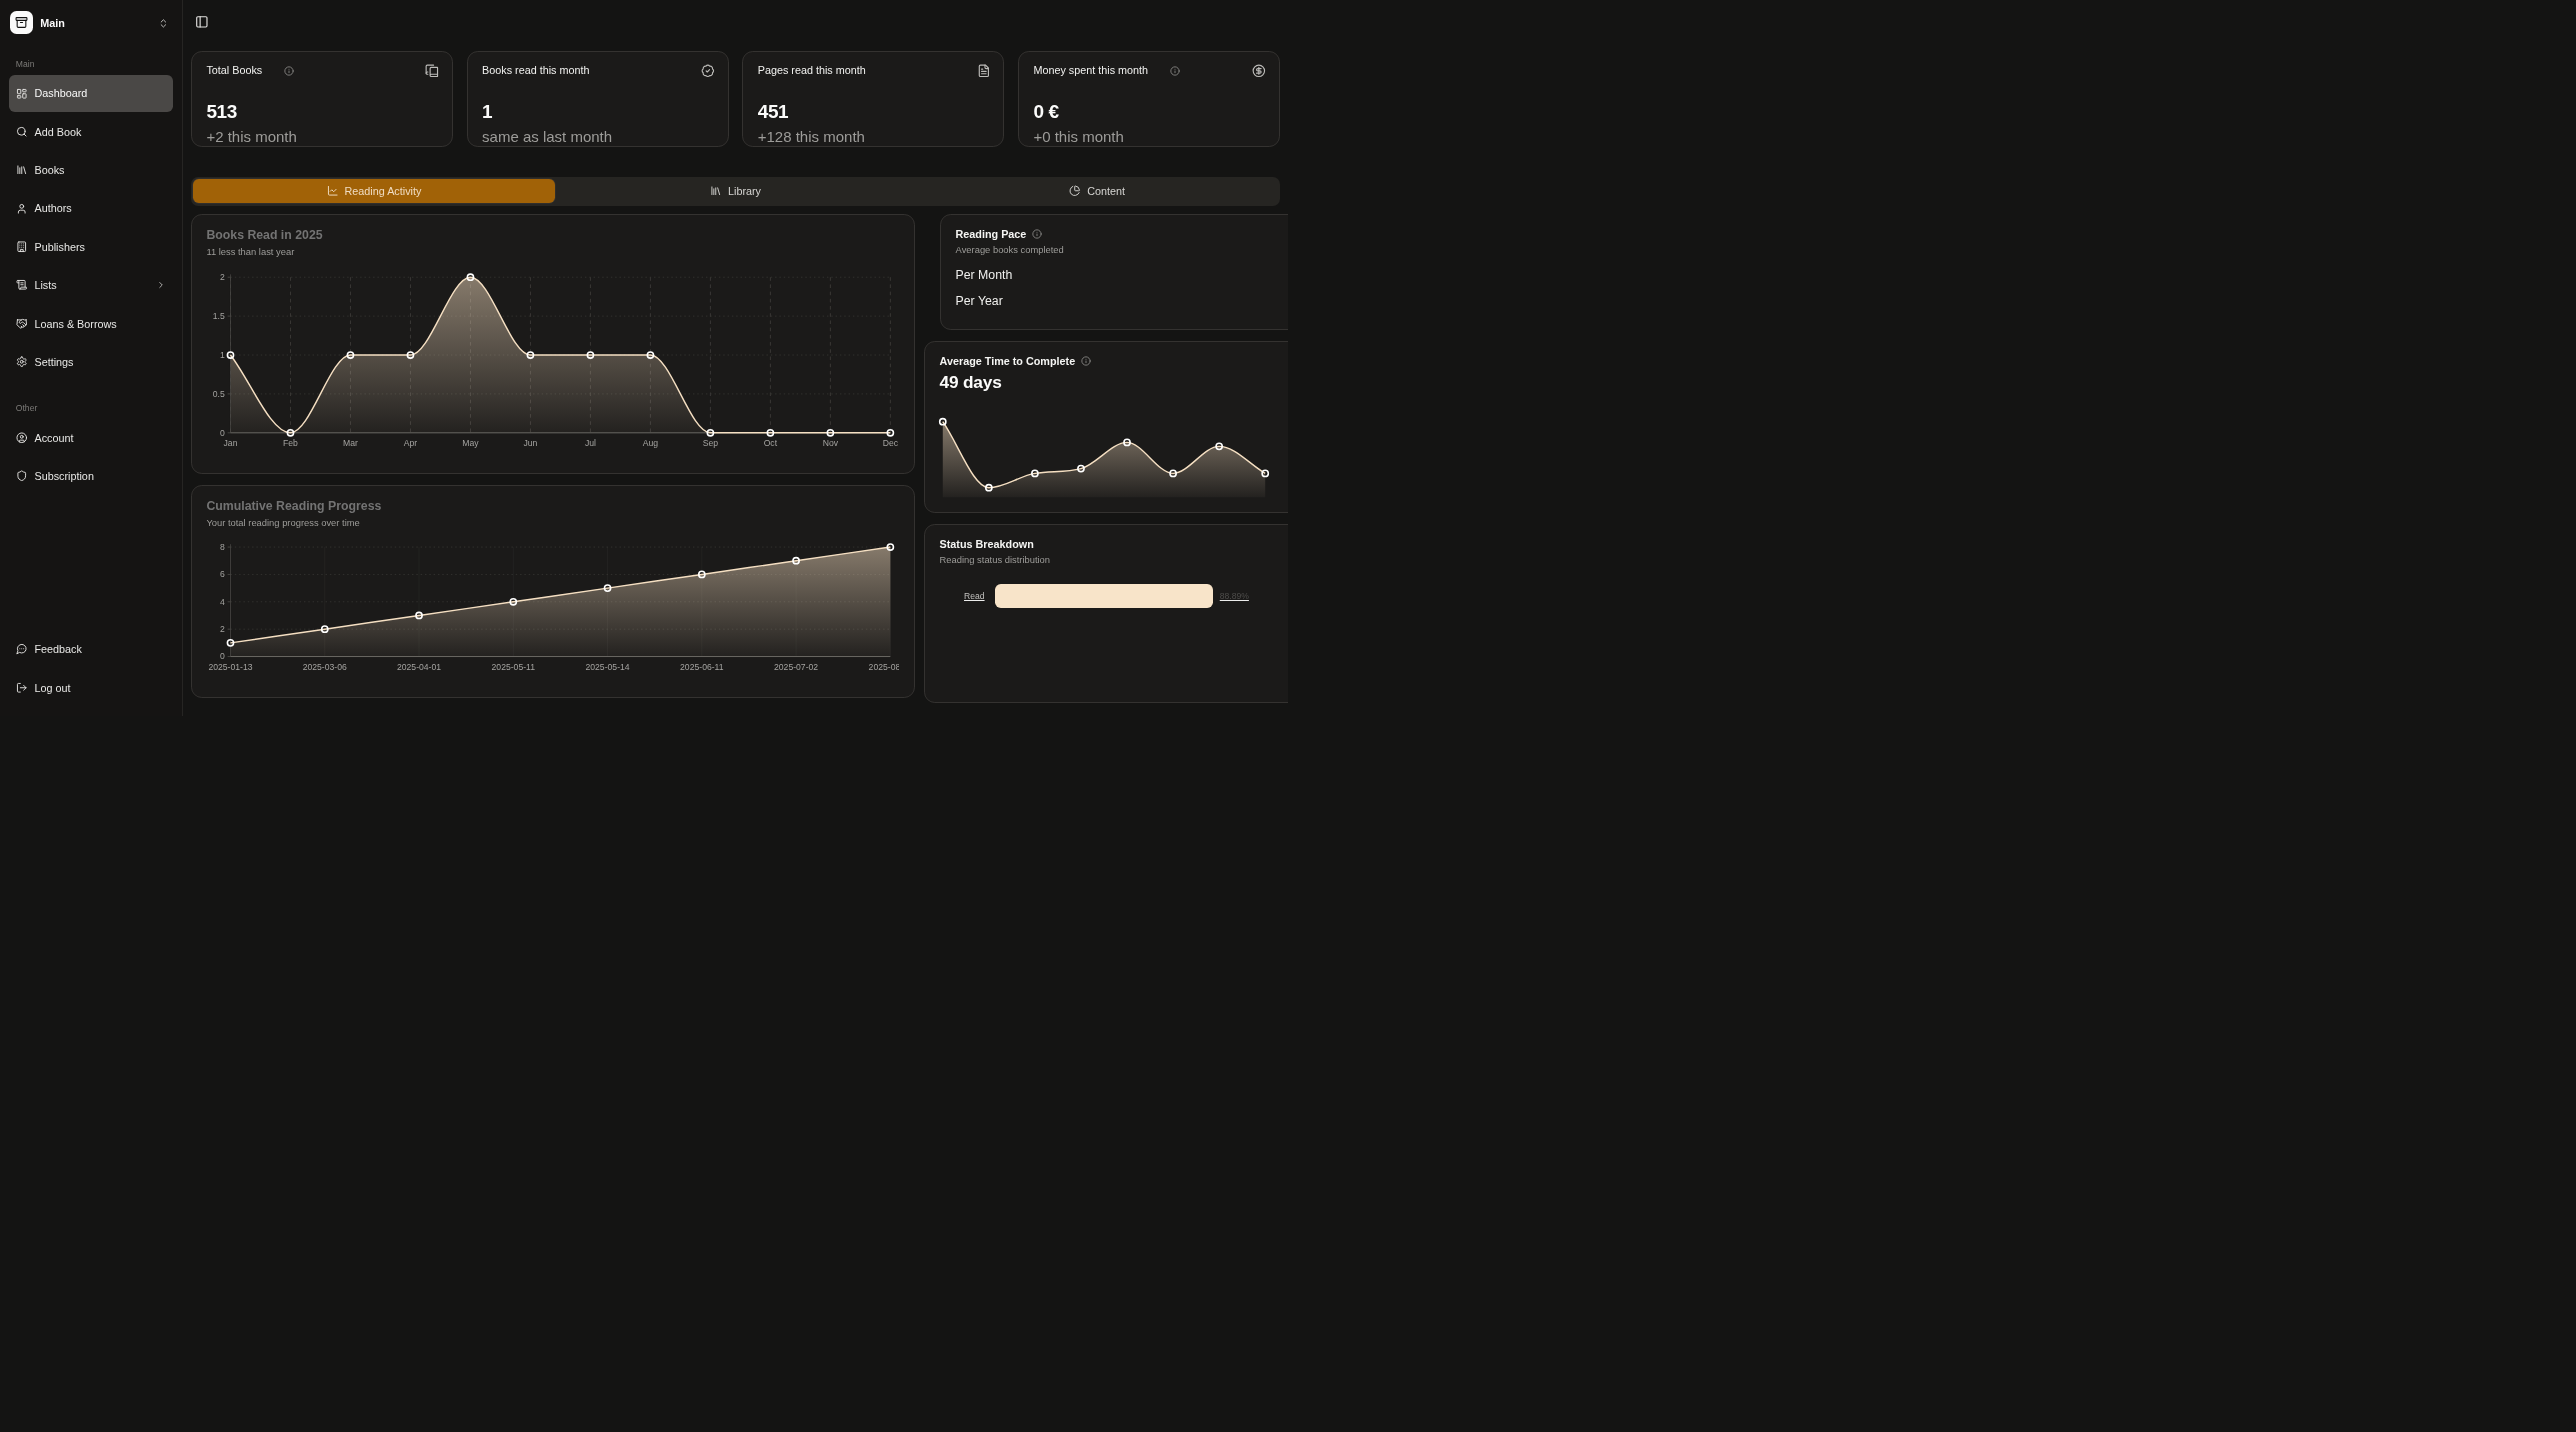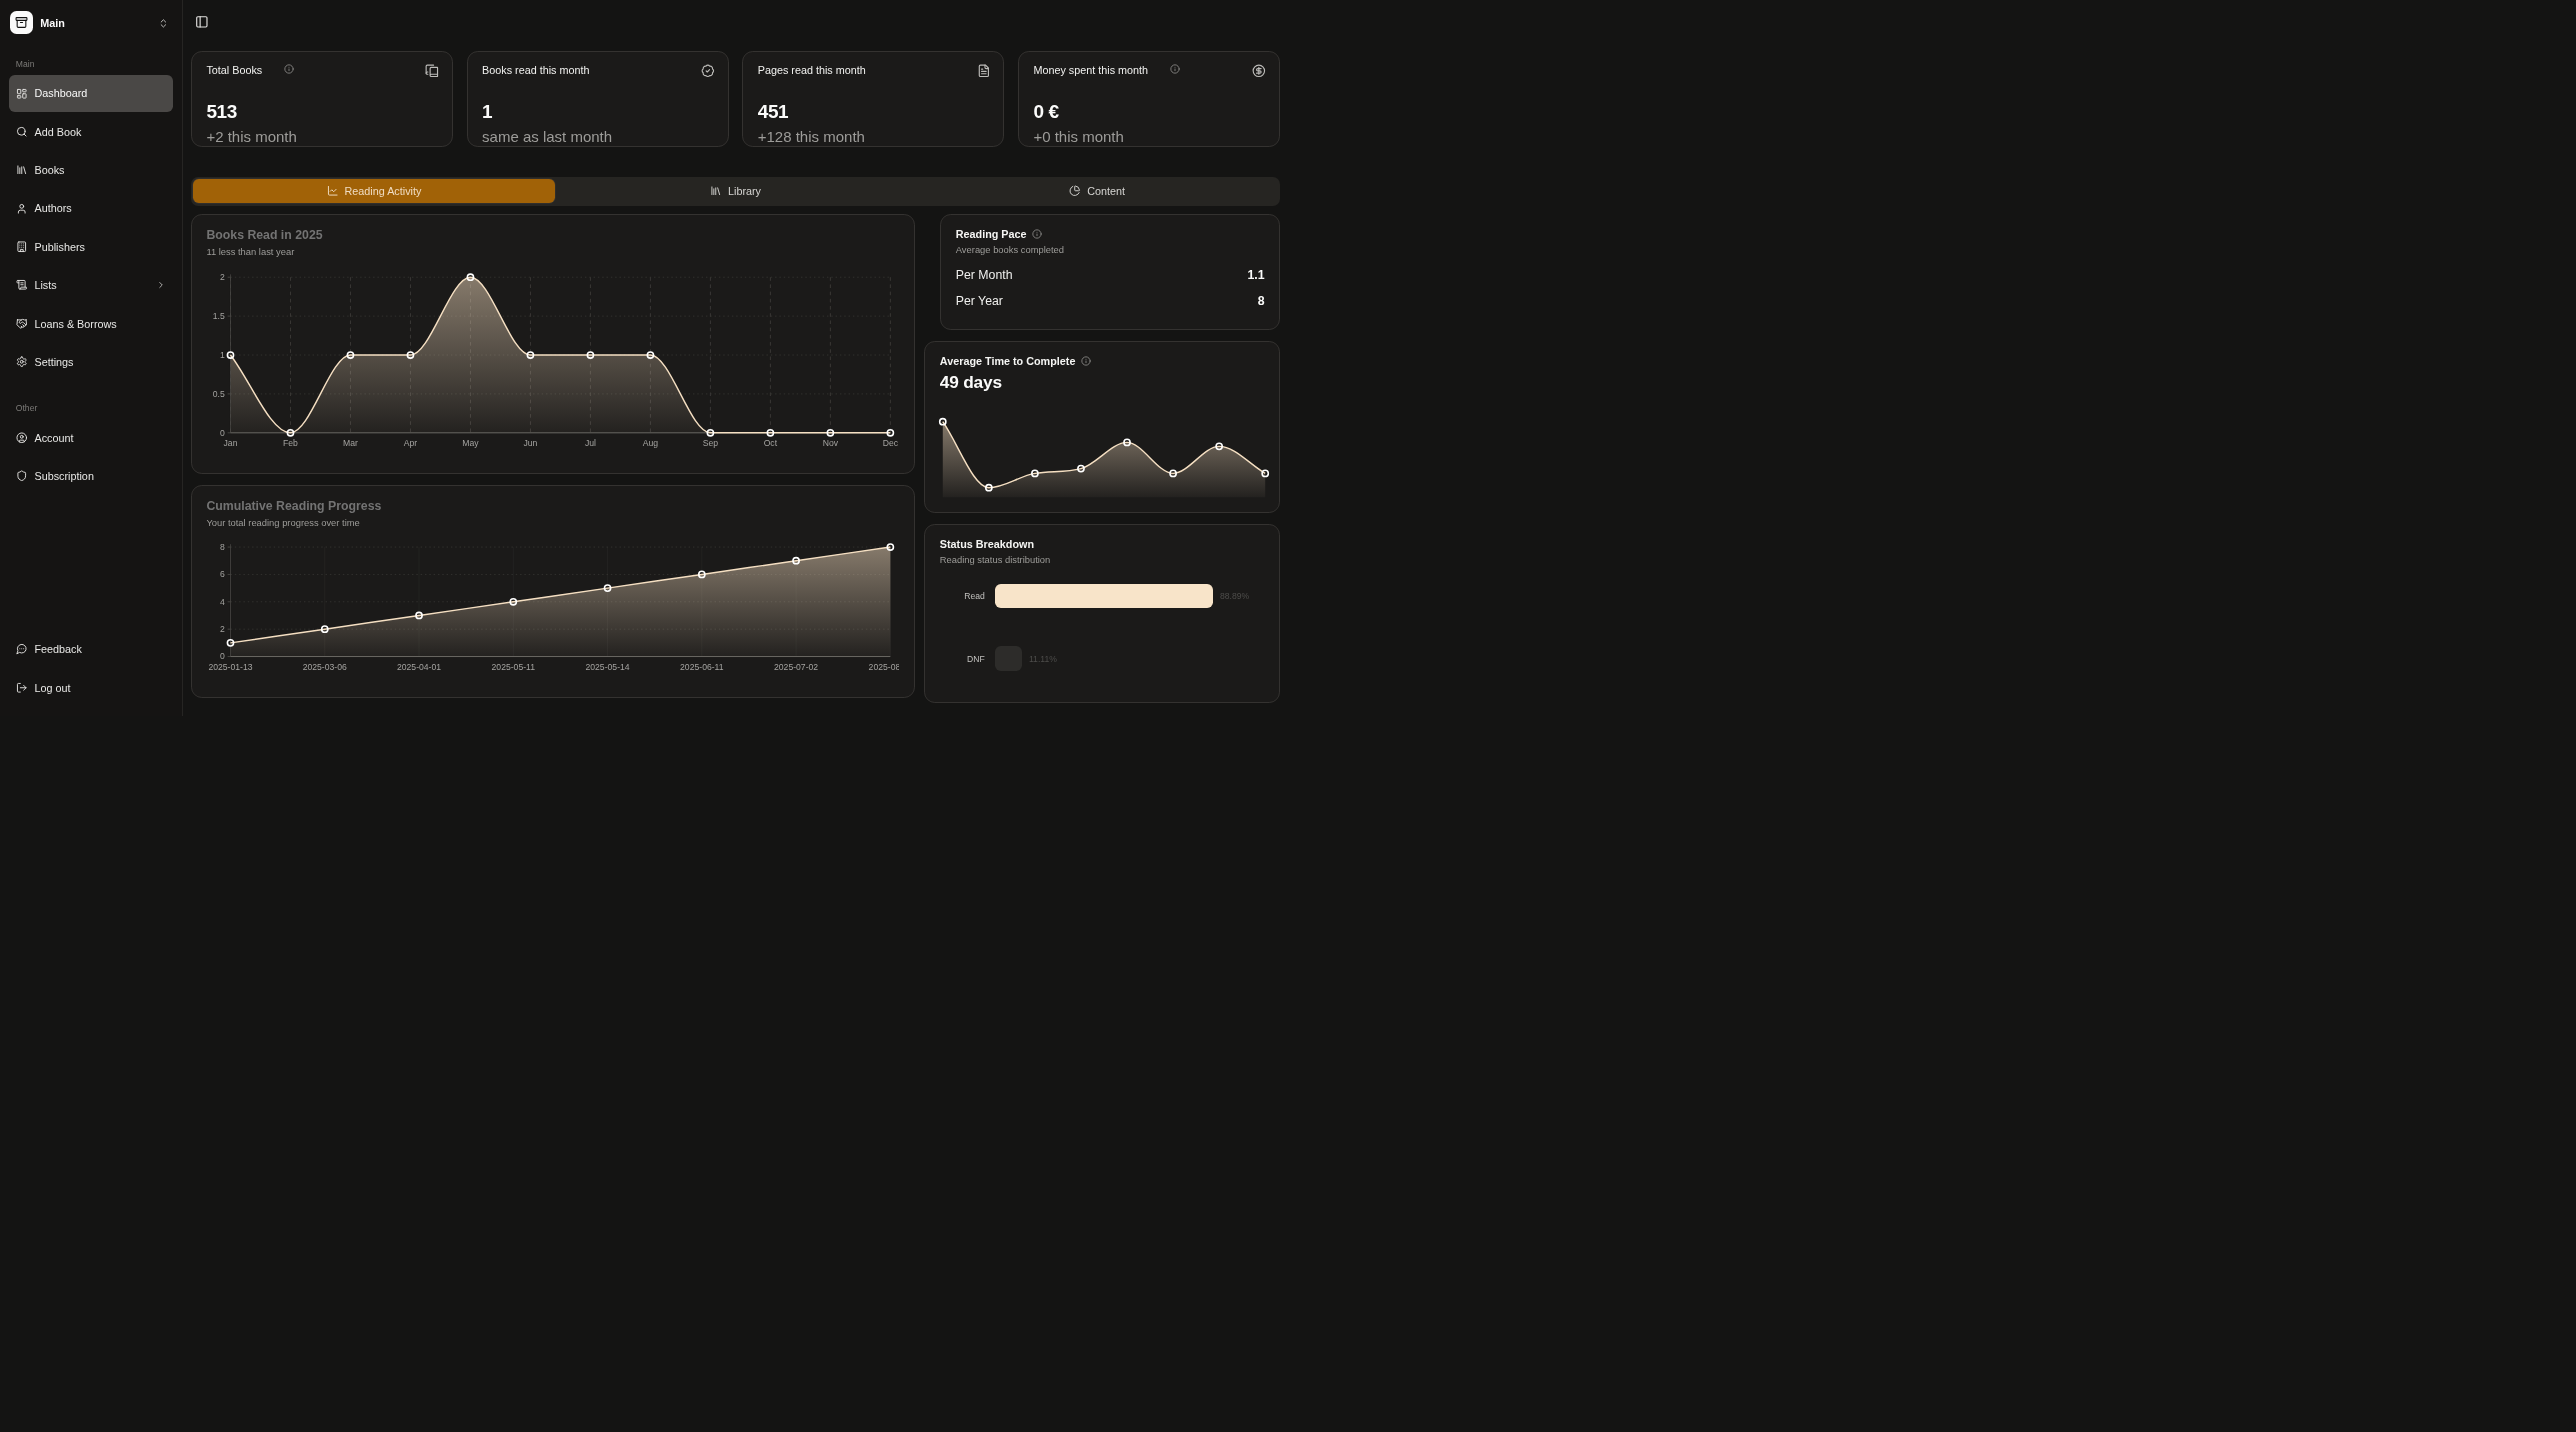--- a/index.html
+++ b/index.html
@@ -28,21 +28,21 @@
   
   .main { flex:1; height:100%; padding:10px 8px 13px 8px; display:flex; flex-direction:column; overflow:hidden; }
   .topbar { height:23px; display:flex; align-items:center; }
   .panel-toggle { width:21.6px; height:21.6px; border-radius:5px; display:flex; align-items:center;
     justify-content:center; color:#e4e3e1; cursor:pointer; }
   .panel-toggle svg { width:13.7px; height:13.7px; }
 
   .stats-row { display:flex; gap:13.7px; margin-top:18px; }
   .stat-card { flex:1; height:96px; background:#1b1a19; border:0.7px solid #343230;
     border-radius:10.8px; padding:12.3px 14.4px; position:relative; }
-  .stat-title-row { display:flex; align-items:flex-start; gap:22px; }
+  .stat-title-row { display:flex; align-items:flex-end; gap:22px; }
   .stat-title { font-size:10.8px; font-weight:500; color:#f2f2f0; }
   .info-ico { width:10px; height:10px; color:#8f8e8b; cursor:pointer; }
   .stat-ico { position:absolute; top:12.3px; right:13px; width:13.7px; height:13.7px; color:#bdbcb9; }
   .stat-value { font-size:19px; font-weight:700; color:#fbfbfa; margin-top:25px; letter-spacing:-0.4px; }
   .stat-note { font-size:15px; color:#9d9c99; margin-top:5px; }
 
   .tabs { display:flex; margin-top:29.6px; height:29px; background:#262522; border-radius:7.2px; padding:2.2px; }
   .tab { flex:1; display:flex; align-items:center; justify-content:center; gap:6.5px;
     font-size:10.8px; font-weight:500; color:#d6d5d2; border-radius:5.8px; cursor:pointer; }
   .tab svg { width:11.5px; height:11.5px; }
@@ -64,21 +64,21 @@
   .pace-row { display:flex; align-items:center; justify-content:space-between; margin-top:12.3px;gap:24px; }
   .pace-label { font-size:12.3px; color:#f0f0ee; }
   .pace-value { font-size:12.3px; font-weight:700; color:#fbfbfa; }
   .title-row { display:flex; align-items:center; gap:5.8px; }
 
   .avg-card { height:173px; padding-bottom:8px; position:relative; }
   .avg-value { font-size:17.3px; font-weight:700; color:#fbfbfa; margin-top:5.8px; letter-spacing:-0.2px; }
   .spark-wrap { position:absolute; left:13px; right:4.3px; bottom:7.2px; }
 
   .status-card { height:180px; }
-  .status-rows { margin-top:19px; display:flex; flex-direction:column; gap:38px; }
+  .status-rows { margin-top:19px; display:flex; flex-direction:row; gap:38px;text-decoration:underline; }
   .status-row { display:flex; align-items:center; }
   .status-label { width:45px; text-align:right; font-size:8.6px; color:#c2c1be; margin-right:10px; }
   .status-bar { height:24.5px; border-radius:5.8px; }
   .status-pct { font-size:8.6px; color:#4d4c4a; margin-left:7.2px; }
 </style>
 </head>
 <body>
 
 <svg width="0" height="0" style="position:absolute">
   <defs>

